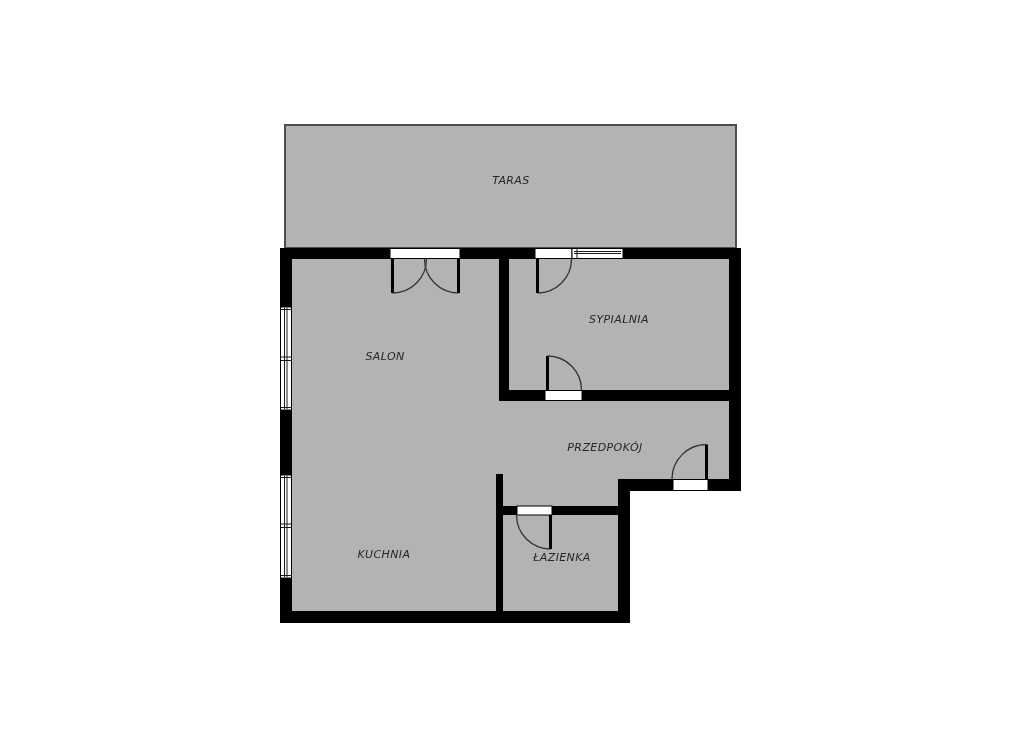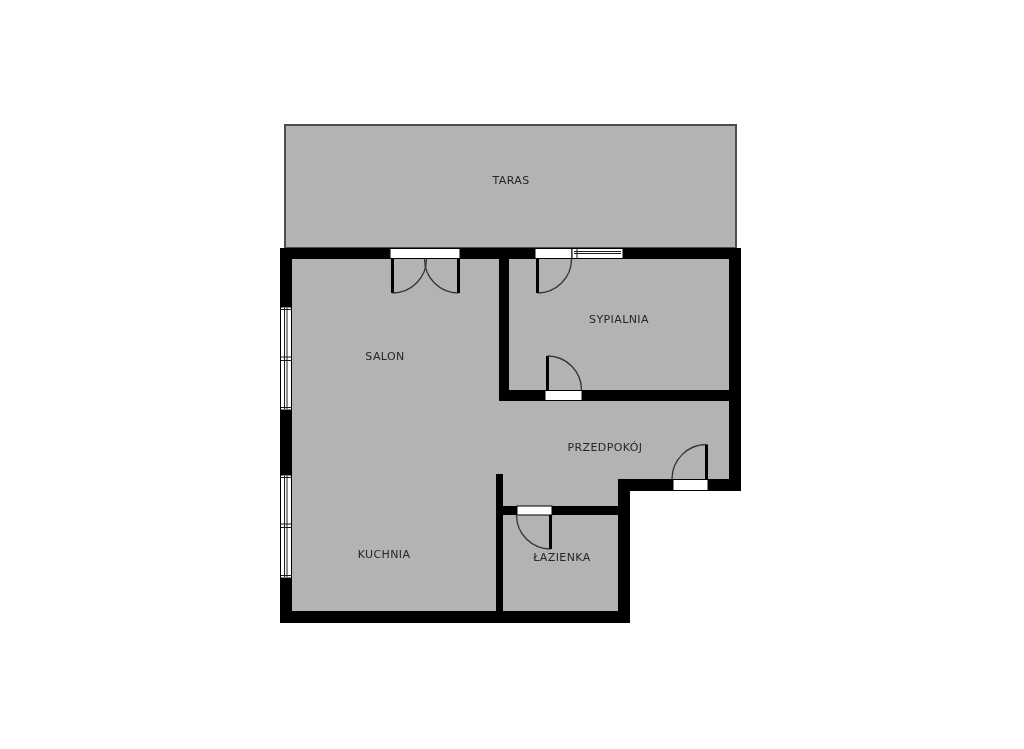--- a/index.html
+++ b/index.html
@@ -10,20 +10,21 @@
     --label:#262626;
     --arc:#333333;
   }
   html,body{margin:0;padding:0;background:var(--background);}
   .canvas{
     position:relative;
     width:934px;height:749px;
     background:var(--background);
     overflow:hidden;
     font-family:"DejaVu Sans","Liberation Sans",sans-serif;
+    font-style:italic;
   }
   svg{display:block;}
   .terrace-fill{fill:var(--floor);stroke:var(--terrace_outline);stroke-width:2;}
   .floor-fill{fill:var(--floor);}
   .wall{fill:var(--wall);}
   .opening{fill:#ffffff;stroke:#000000;stroke-width:1;}
   .glazing{stroke:#1a1a1a;stroke-width:1;fill:none;}
   .door-leaf{fill:#000000;}
   .door-arc{fill:none;stroke:var(--arc);stroke-width:1.3;}
   text.room-label{

